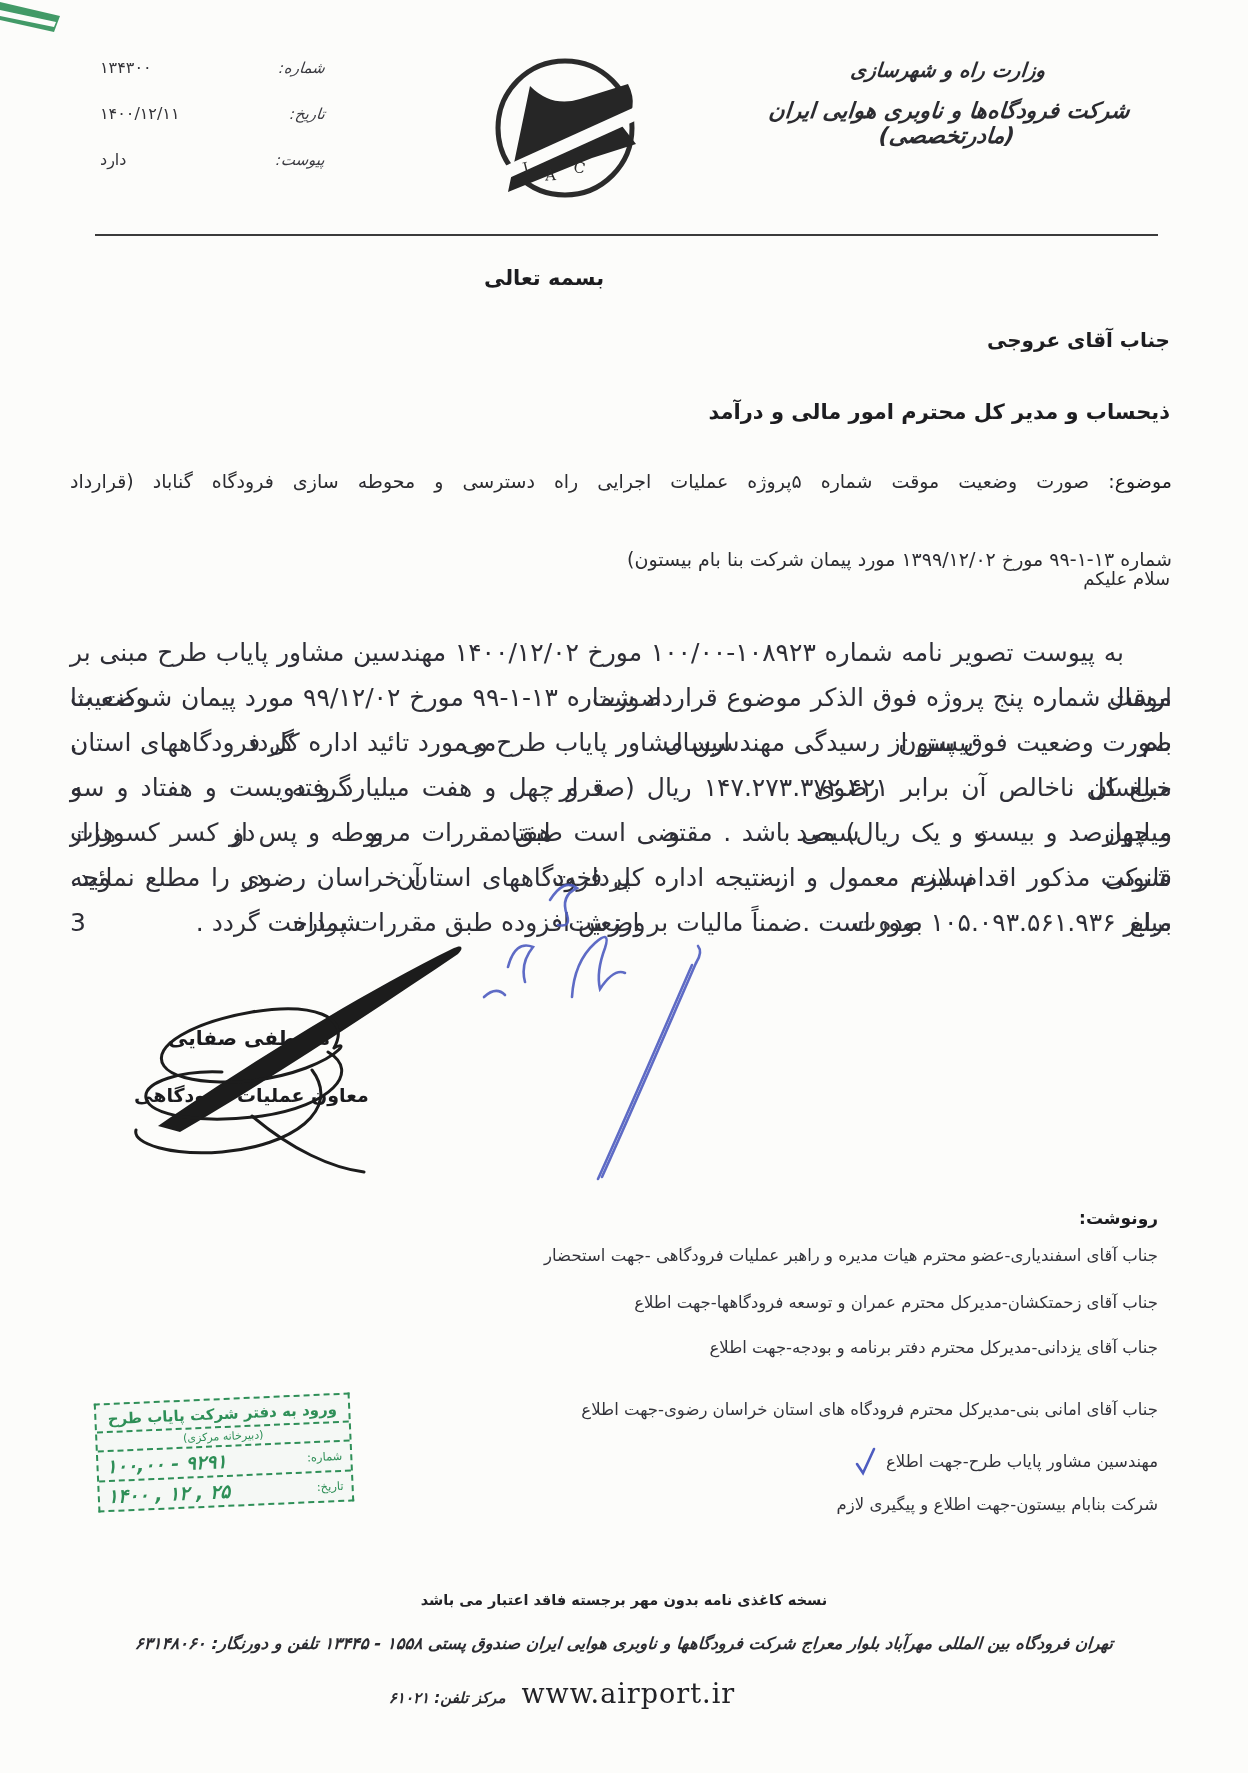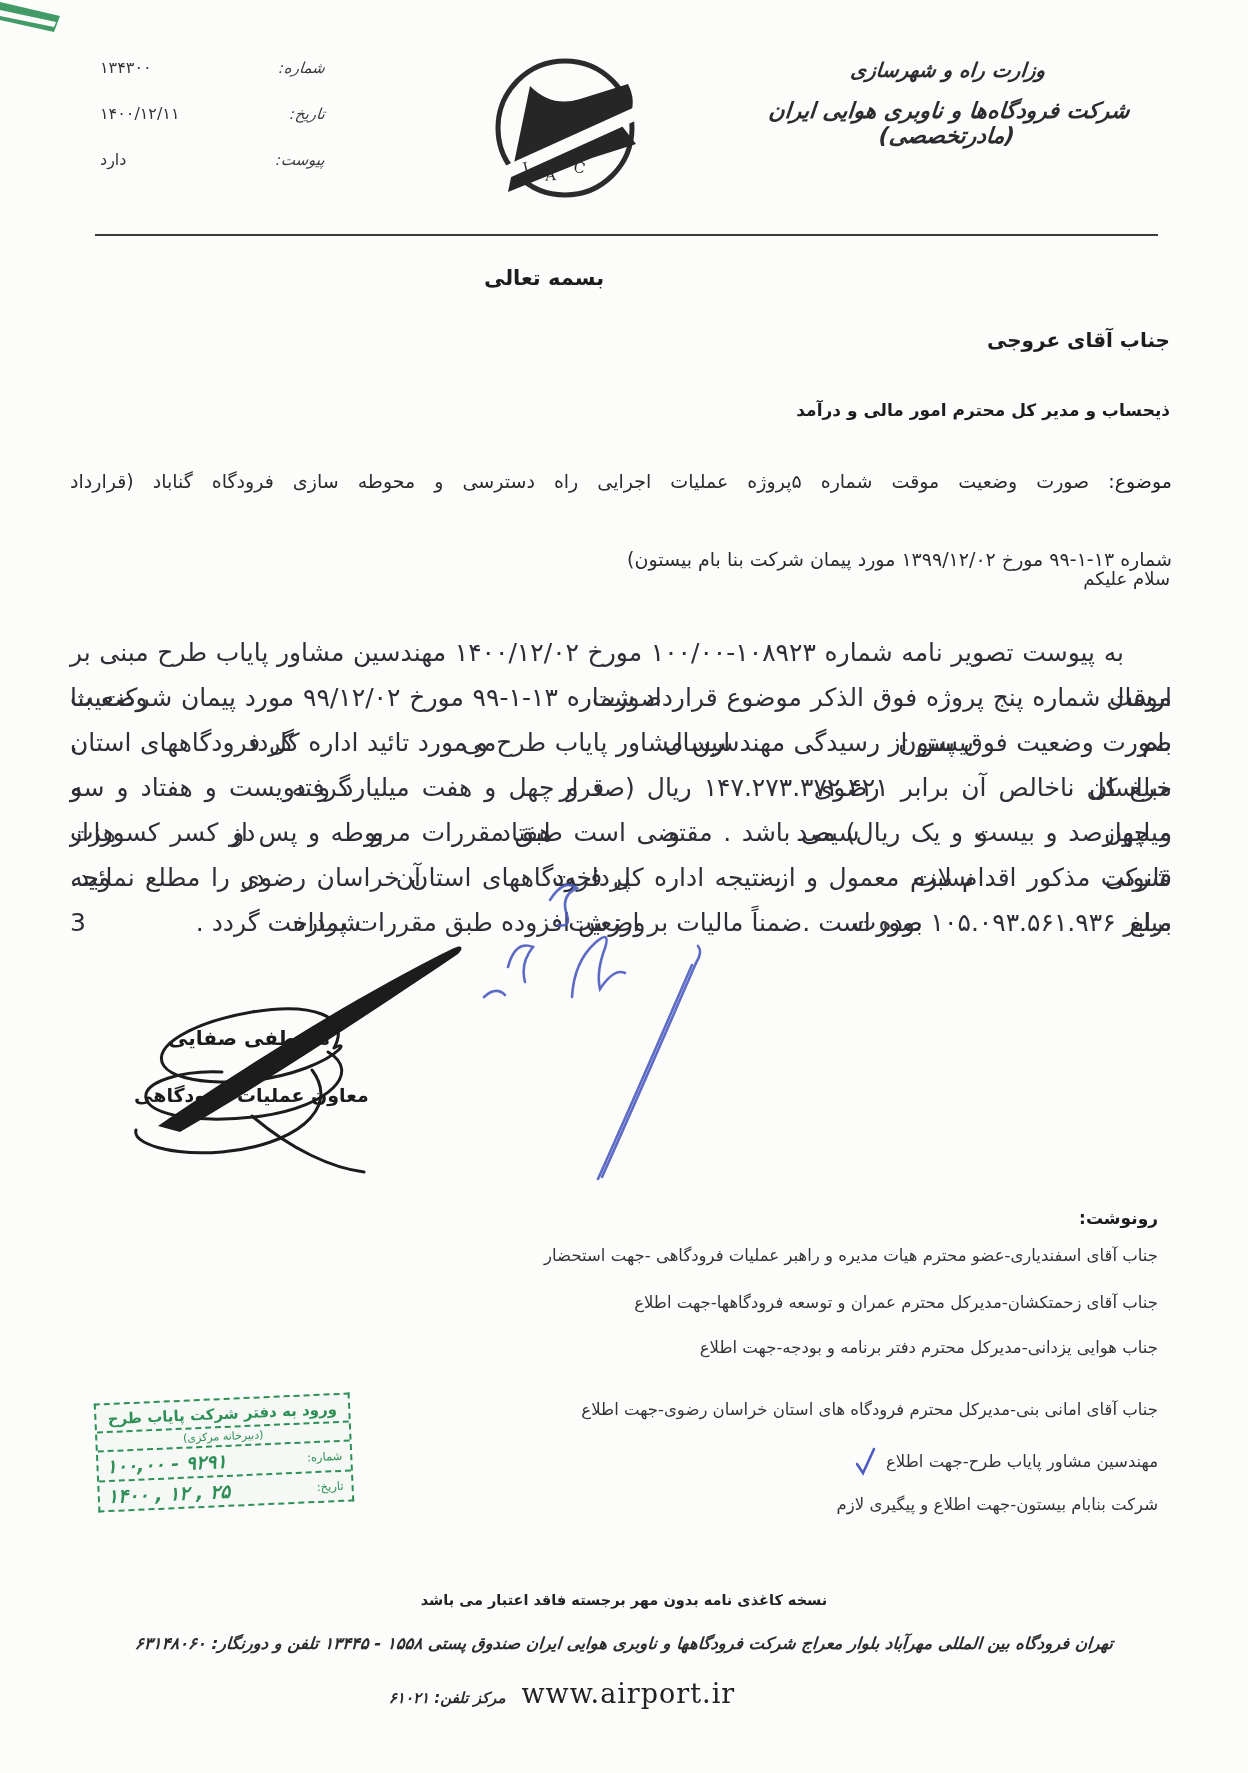--- a/index.html
+++ b/index.html
@@ -22,21 +22,21 @@
   .lh2{font-size:22px; font-weight:bold; font-style:italic; transform:skewX(-5deg); color:#2b2b30; margin-top:16px;}
 
   .logo-wrap{left:470px; top:38px; width:185px; height:175px;}
 
   .rule{top:234px; left:95px; right:90px; border-top:2px solid #3b3b3b; height:0;}
 
   .bismillah{top:266px; left:0; width:100%; text-align:center; transform:translateX(-80px);
     font-size:21px; font-weight:bold; color:#1d1d20;}
 
   .recipient-name{top:328px; right:78px; font-size:20px; font-weight:bold; color:#1d1d20;}
-  .recipient-title{top:400px; right:78px; font-size:17px; font-weight:bold; color:#1d1d20;}
+  .recipient-title{top:400px; right:78px; font-size:21px; font-weight:bold; color:#1d1d20;}
 
   .subject-1{top:466px; right:76px; left:70px; font-size:19px; line-height:30px; text-align:justify; text-align-last:justify;}
   .subject-2{top:520px; right:76px; left:70px; font-size:19px;margin-top:28px;}
   .subject-label{font-weight:normal; color:#1d1d20;}
   .salutation{top:568px; right:78px; font-size:18px;}
 
   .body-block{top:630px; right:76px; left:70px;}
   .body-line{font-size:25px; line-height:45px; height:45px; white-space:nowrap; text-align:right; color:#2e2e36;}
   .body-line.just{white-space:normal; text-align:justify; text-align-last:justify;}
   .body-line.first{text-indent:48px;}
@@ -166,21 +166,21 @@
   </svg>
 
   <div class="abs cc-label">رونوشت:</div>
   <div class="abs cc-item cc-1">
     <span>جناب آقای زحمتکشان-مدیرکل محترم عمران و توسعه فرودگاهها-جهت اطلاع</span>
   </div>
   <div class="abs cc-item cc-0">
     <span>جناب آقای اسفندیاری-عضو محترم هیات مدیره و راهبر عملیات فرودگاهی -جهت استحضار</span>
   </div>
   <div class="abs cc-item cc-2">
-    <span>جناب هوایی یزدانی-مدیرکل محترم دفتر برنامه و بودجه-جهت اطلاع</span>
+    <span>جناب آقای یزدانی-مدیرکل محترم دفتر برنامه و بودجه-جهت اطلاع</span>
   </div>
   <div class="abs cc-item cc-3">
     <span>جناب آقای امانی بنی-مدیرکل محترم فرودگاه های استان خراسان رضوی-جهت اطلاع</span>
   </div>
   <div class="abs cc-item cc-4">
     <span>مهندسین مشاور پایاب طرح-جهت اطلاع</span>
     <svg class="check" viewBox="0 0 22 30">
       <path d="M3,18 L9,27 L20,3" fill="none" stroke="#4d5cc0" stroke-width="2.6" stroke-linecap="round"></path>
     </svg>
   </div>

